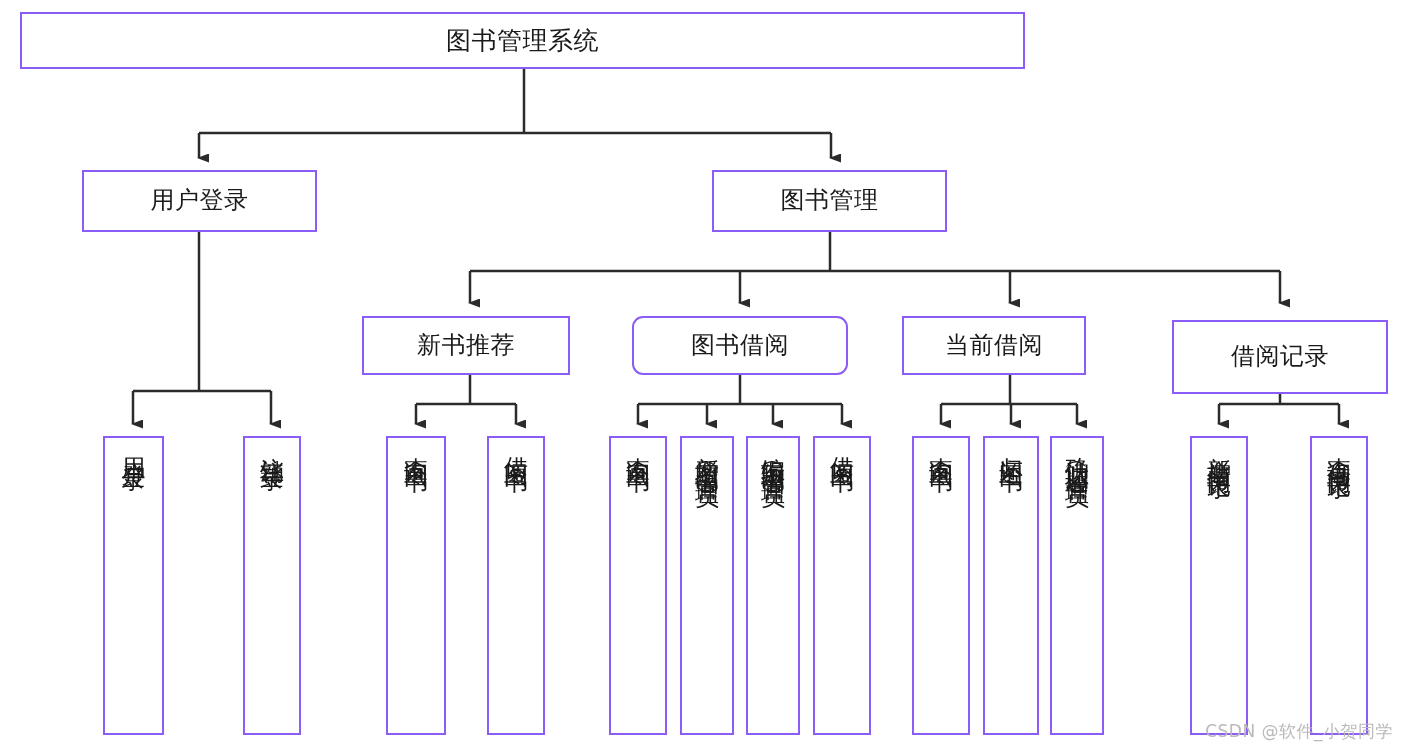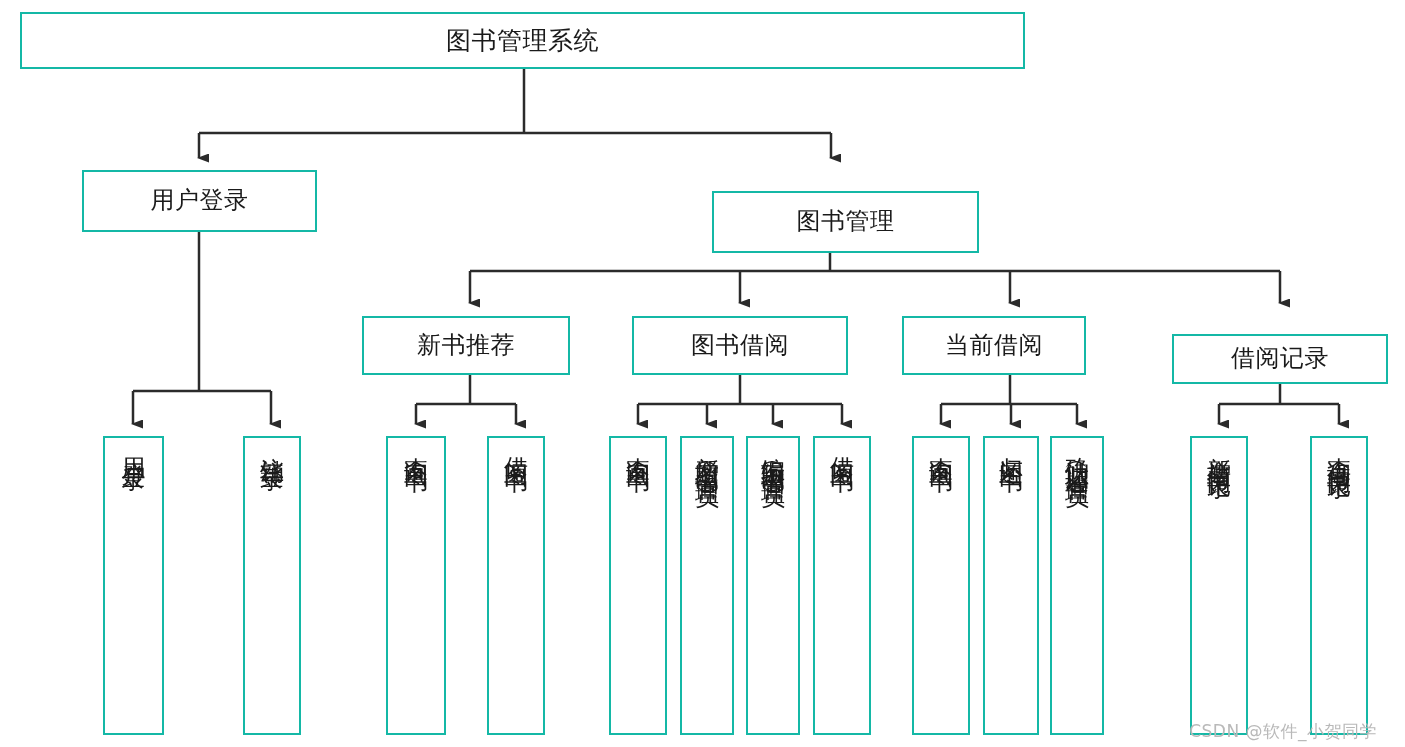--- a/index.html
+++ b/index.html
@@ -25,21 +25,21 @@
     left: 0;
     top: 0;
     width: 1405px;
     height: 747px;
     pointer-events: none;
   }
   .node {
     position: absolute;
     box-sizing: border-box;
     background: #ffffff;
-    border: 2px solid #14b8a6;
+    border: 2px solid #8b5cf6;
     display: flex;
     align-items: center;
     justify-content: center;
     z-index: 2;
   }
   .node .label {
     color: #1a1a1a;
     line-height: 1.08;
     white-space: pre;
     text-align: center;
@@ -61,21 +61,21 @@
   .node.vert .label {
     writing-mode: vertical-rl;
     text-orientation: upright;
     font-size: 24px;
     letter-spacing: 4px;
     line-height: 1;
     white-space: nowrap;
   }
   .watermark {
     position: absolute;
-    right: 28px;
+    right: 12px;
     bottom: 4px;
     color: #b9b9b9;
     font-size: 17px;
     letter-spacing: 0.5px;
     z-index: 3;
     white-space: nowrap;
   }
 </style>
 </head>
 <body>
@@ -133,34 +133,34 @@
     </g>
   </svg>
 
   <div class="node horiz root" id="n-root" style="left: 20px; top: 12px; width: 1005px; height: 57px;">
     <span class="label">图书管理系统</span>
   </div>
 
   <div class="node horiz" id="n-l2-0" style="left: 82px; top: 170px; width: 235px; height: 62px;">
     <span class="label">用户登录</span>
   </div>
-  <div class="node horiz" id="n-l2-1" style="left: 712px; top: 170px; width: 267px; height: 62px; margin-top: 21px;">
+  <div class="node horiz" id="n-l2-1" style="left: 712px; top: 170px; width: 235px; height: 62px;">
     <span class="label">图书管理</span>
   </div>
 
   <div class="node horiz" id="n-l3-0" style="left: 362px; top: 316px; width: 208px; height: 59px;">
     <span class="label">新书推荐</span>
   </div>
-  <div class="node horiz" id="n-l3-1" style="left: 632px; top: 316px; width: 216px; height: 59px;">
+  <div class="node horiz" id="n-l3-1" style="left: 632px; top: 316px; width: 216px; height: 59px; border-radius: 11px;">
     <span class="label">图书借阅</span>
   </div>
   <div class="node horiz" id="n-l3-2" style="left: 902px; top: 316px; width: 184px; height: 59px;">
     <span class="label">当前借阅</span>
   </div>
-  <div class="node horiz" id="n-l3-3" style="left: 1172px; top: 334px; width: 216px; height: 50px;">
+  <div class="node horiz" id="n-l3-3" style="left: 1172px; top: 320px; width: 216px; height: 74px;">
     <span class="label">借阅记录</span>
   </div>
 
   <div class="node vert" id="n-lf-0" style="left: 103px; top: 436px; width: 61px; height: 299px;">
     <span class="label">用户登录</span>
   </div>
   <div class="node vert" id="n-lf-1" style="left: 243px; top: 436px; width: 58px; height: 299px;">
     <span class="label">注销登录</span>
   </div>
   <div class="node vert" id="n-lf-2" style="left: 386px; top: 436px; width: 60px; height: 299px;">

